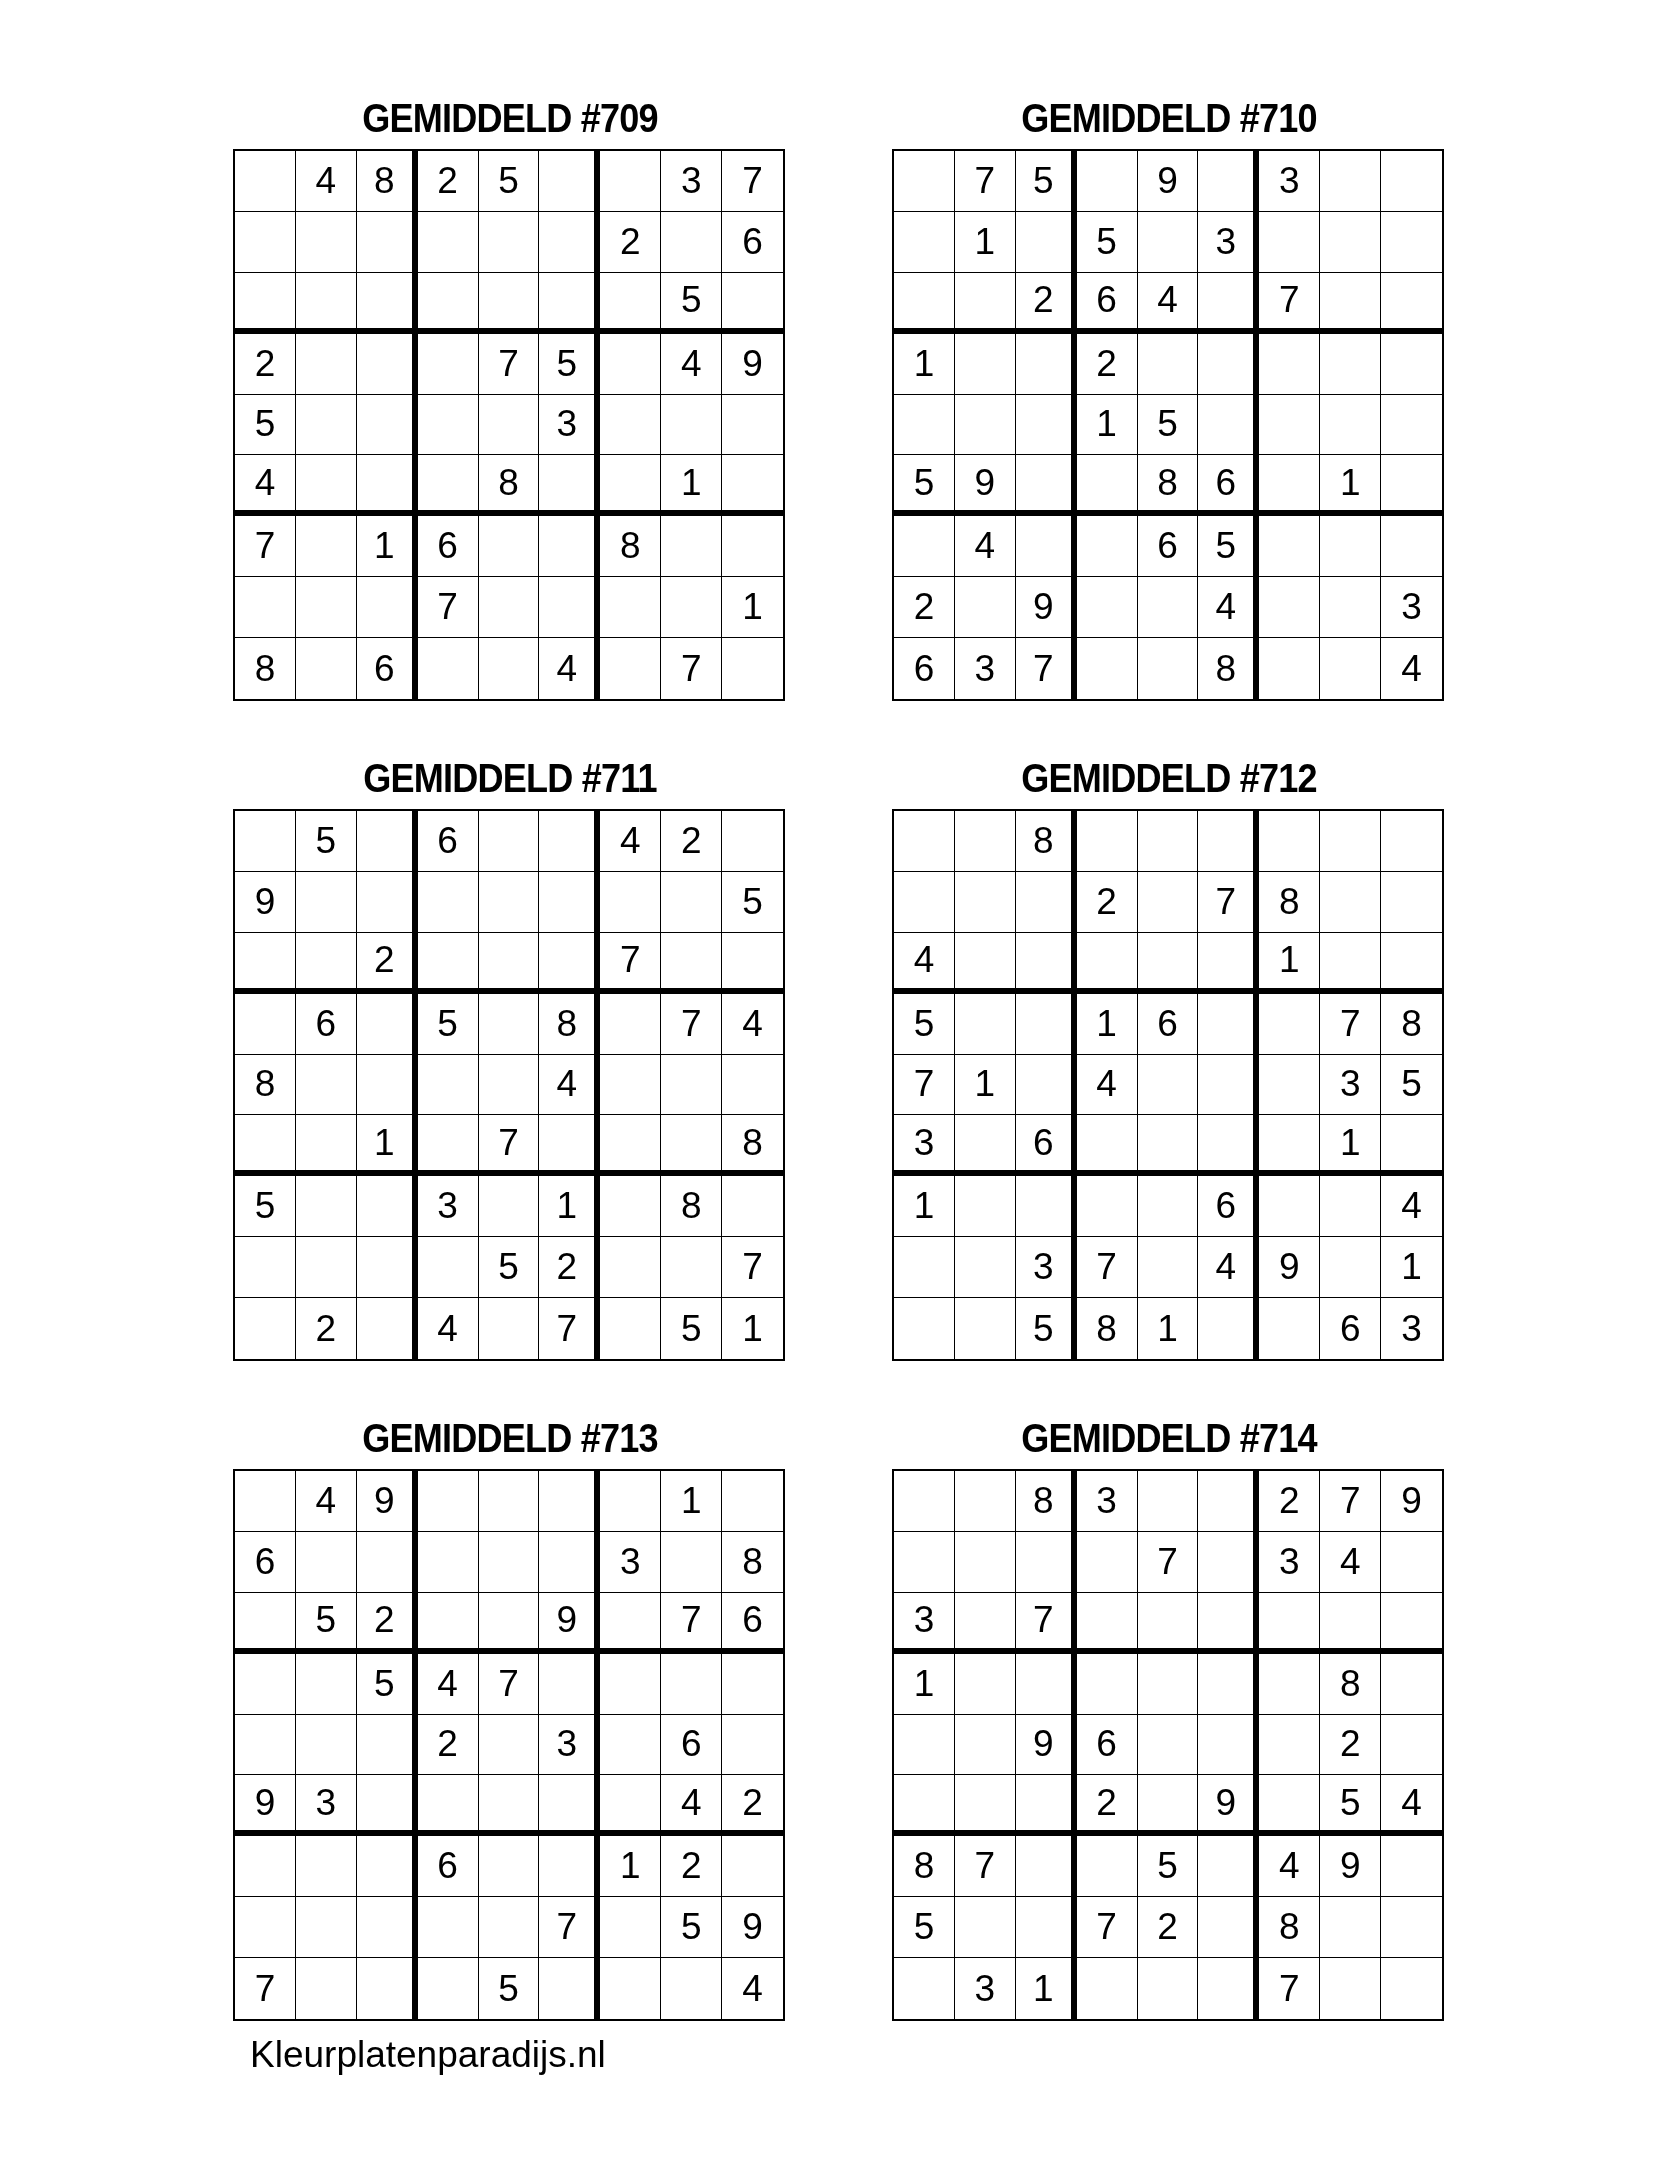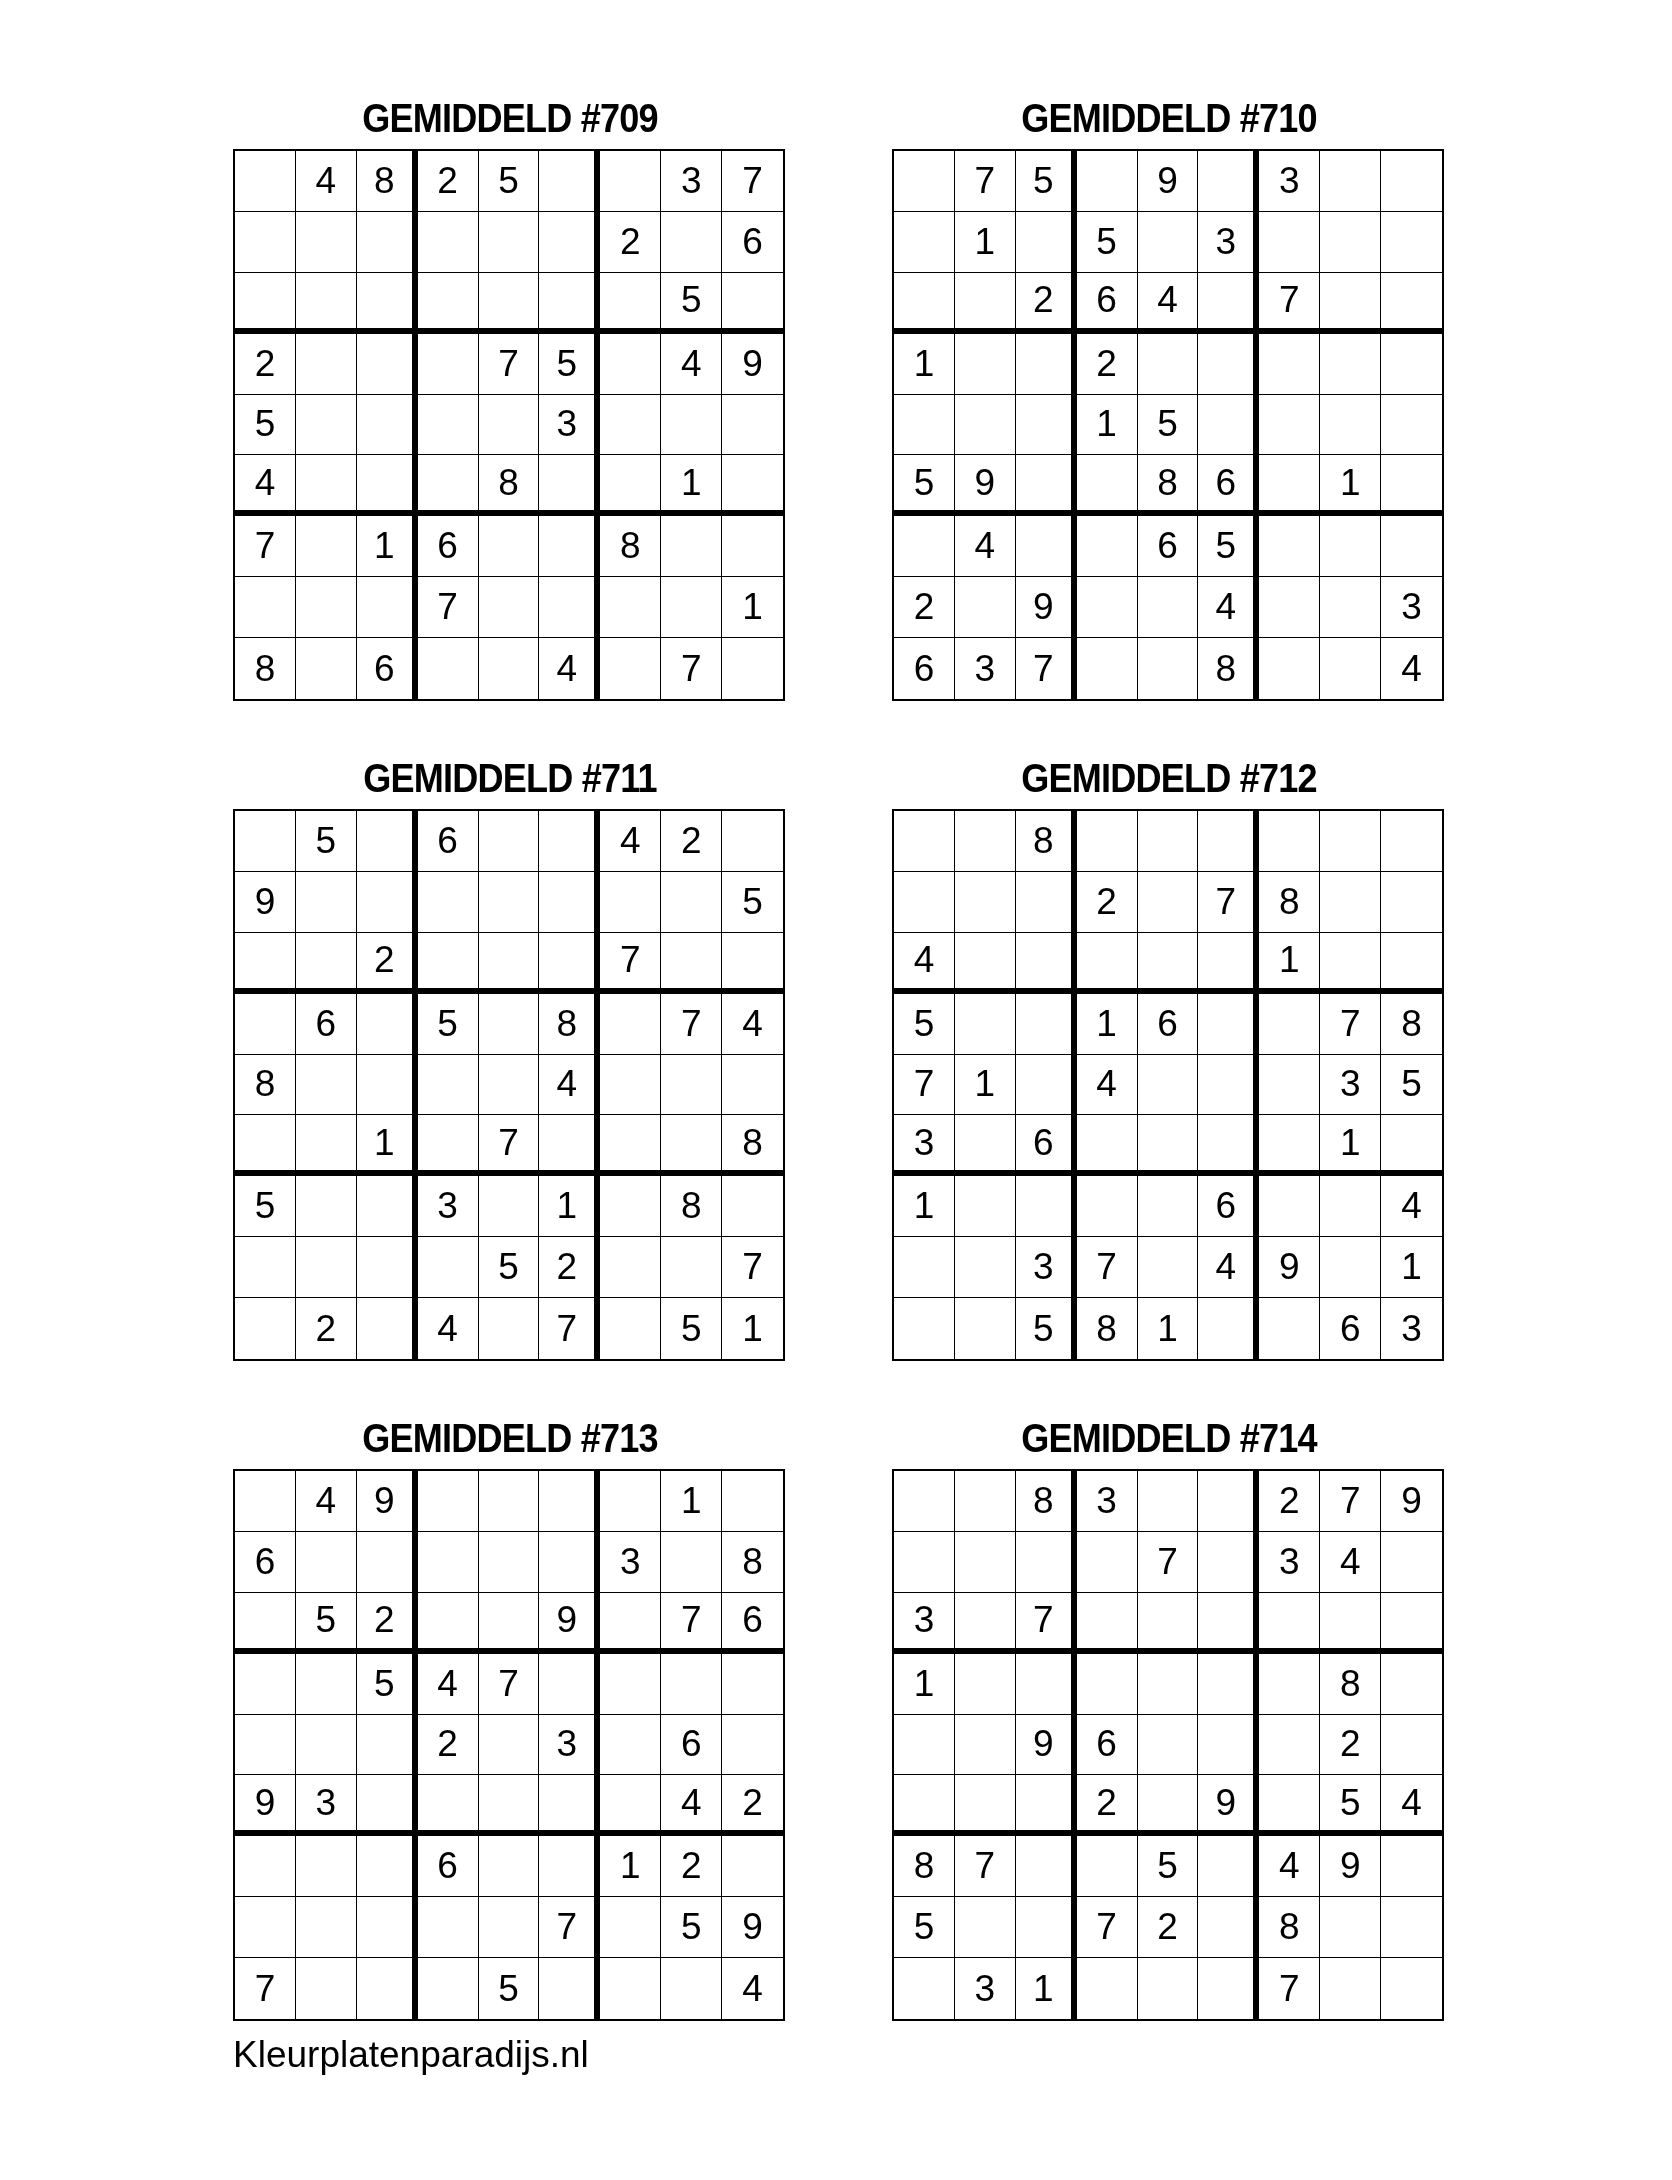--- a/index.html
+++ b/index.html
@@ -5,21 +5,21 @@
   html, body { margin: 0; padding: 0; background: #ffffff; }
   body { width: 1673px; height: 2181px; position: relative; font-family: "Liberation Sans", sans-serif; color: #000; overflow: hidden; }
   .puzzle { position: absolute; width: 554px; }
   .title { position: absolute; left: 0; width: 554px; top: 0; height: 51px; text-align: center; font-weight: bold; font-size: 41px; line-height: 51px; letter-spacing: -0.9px; transform: scaleX(0.88); }
   .grid { position: absolute; top: 56px; left: 0; width: 552px; height: 552px; border: 2.6px solid #000; box-sizing: border-box; display: grid; grid-template-columns: repeat(9, 1fr); grid-template-rows: repeat(9, 1fr); }
   .cell { box-sizing: border-box; border-right: 1.7px solid #000; border-bottom: 1.7px solid #000; display: flex; align-items: center; justify-content: center; font-size: 37px; font-family: "Liberation Sans", sans-serif; }
   .cell.c8 { border-right: none; }
   .cell.r8 { border-bottom: none; }
   .cell.c2, .cell.c5 { border-right: 6px solid #000; }
   .cell.r2, .cell.r5 { border-bottom: 6px solid #000; }
-  .footer { position: absolute; left: 233px; top: 2034px; font-size: 37px; font-family: "Liberation Sans", sans-serif; }
+  .footer { position: absolute; left: 250px; top: 2034px; font-size: 37px; font-family: "Liberation Sans", sans-serif; }
 </style>
 </head>
 <body>
 
 <div class="puzzle" style="left:233px; top:93px;">
   <div class="title">GEMIDDELD #709</div>
   <div class="grid">
       <div class="cell r0 c0"></div>
       <div class="cell r0 c1">4</div>
       <div class="cell r0 c2">8</div>

